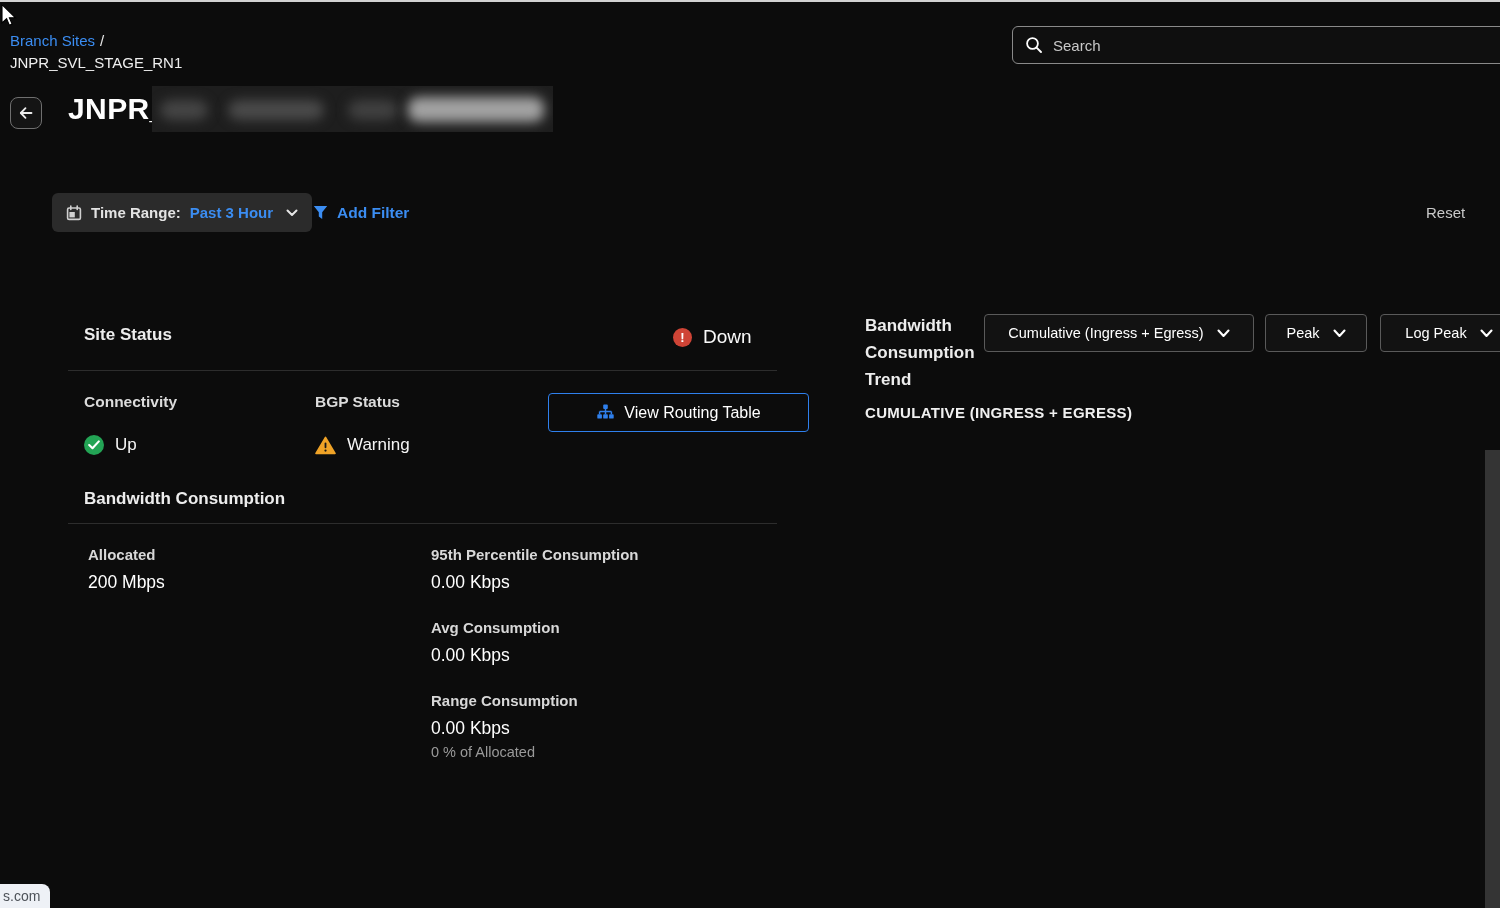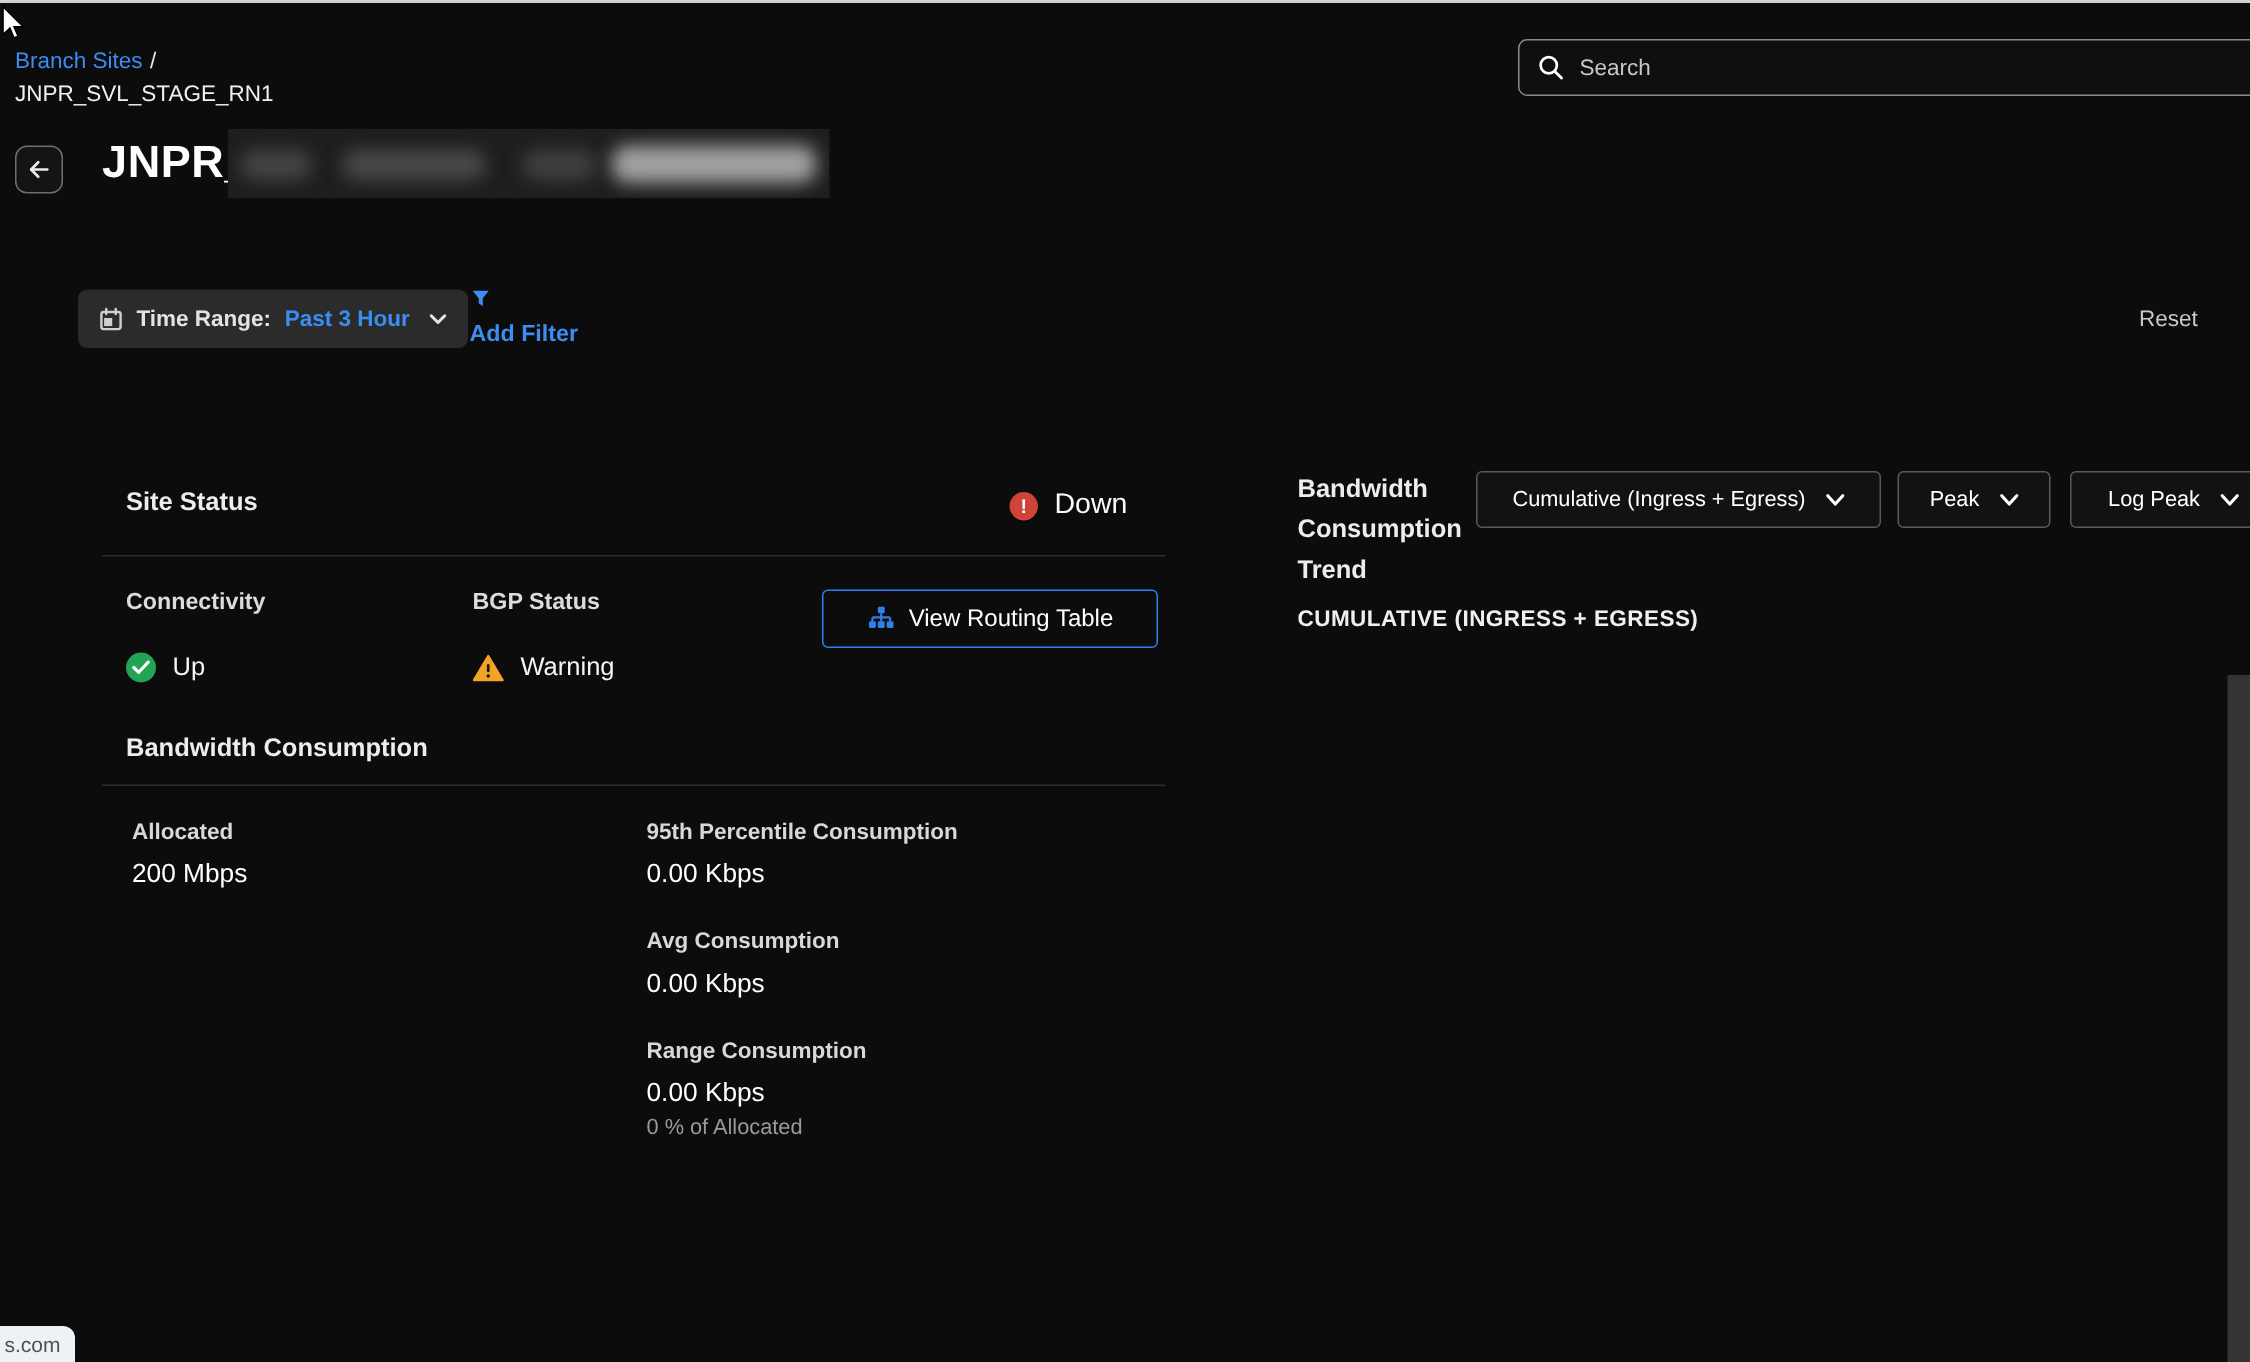--- a/index.html
+++ b/index.html
@@ -38,39 +38,39 @@
   .blob-1 { left:8px;   top:14px; width:48px;  height:20px; background:#454545; }
   .blob-2 { left:76px;  top:14px; width:96px;  height:20px; background:#4a4a4a; }
   .blob-3 { left:196px; top:14px; width:50px;  height:20px; background:#404040; }
   .blob-4 { left:256px; top:11px; width:136px; height:25px; background:#a2a2a2; }
 
   
   .time-chip { position:absolute; left:52px; top:193px; height:39px; background:#2b2b2b;
     border-radius:6px; display:inline-flex; align-items:center; padding:0 14px; gap:9px;
     font-size:15px; font-weight:600; color:#e3e3e3; cursor:pointer; }
   .time-chip .value { color:#3b8df2; }
-  .add-filter { position:absolute; left:313px; top:193px; height:39px; display:flex; align-items:flex-start;
-    gap:9px; color:#3b8df2; font-size:15.5px; font-weight:600; cursor:pointer;flex-direction:column; }
+  .add-filter { position:absolute; left:313px; top:193px; height:39px; display:flex; align-items:center;
+    gap:9px; color:#3b8df2; font-size:15.5px; font-weight:600; cursor:pointer; }
   .reset-link { position:absolute; left:1426px; top:193px; height:39px; display:flex; align-items:center;
     color:#c9c9c9; font-size:15px; cursor:pointer; }
 
   
   .section-heading { font-size:17px; font-weight:700; color:#ededed; }
   .site-status-heading { position:absolute; left:84px; top:325px; }
   .down-status { position:absolute; left:673px; top:326px; display:flex; align-items:center; gap:11px; }
   .err-circle { width:19px; height:19px; border-radius:50%; background:#cf4436; color:#fff;
     font-size:13px; font-weight:700; display:flex; align-items:center; justify-content:center; }
   .down-text { font-size:19px; color:#fafafa; }
   .divider { position:absolute; left:68px; width:709px; height:1px; background:#2d2d2d; }
   .divider-1 { top:370px; } .divider-2 { top:523px; }
 
   .field-label { font-size:15.5px; font-weight:600; color:#dcdcdc; }
   .connectivity-label { position:absolute; left:84px; top:393px; }
   .bgp-label { position:absolute; left:315px; top:393px; }
-  .routing-btn { position:absolute; left:548px; top:393px; width:224px; height:39px;
+  .routing-btn { position:absolute; left:548px; top:393px; width:261px; height:39px;
     border:1px solid #2f80ed; border-radius:4px; background:transparent; color:#fff;
     display:flex; align-items:center; justify-content:center; gap:9px; font-size:16px; cursor:pointer;
     font-family:"Liberation Sans", sans-serif; }
   .status-row { position:absolute; display:flex; align-items:center; gap:11px; font-size:17px; color:#f5f5f5; }
   .up-row { left:84px; top:435px; }
   .warning-row { left:315px; top:435px; }
   .ok-circle { width:20px; height:20px; border-radius:50%; background:#23a455;
     display:flex; align-items:center; justify-content:center; }
 
   .bandwidth-heading { position:absolute; left:84px; top:489px; }

